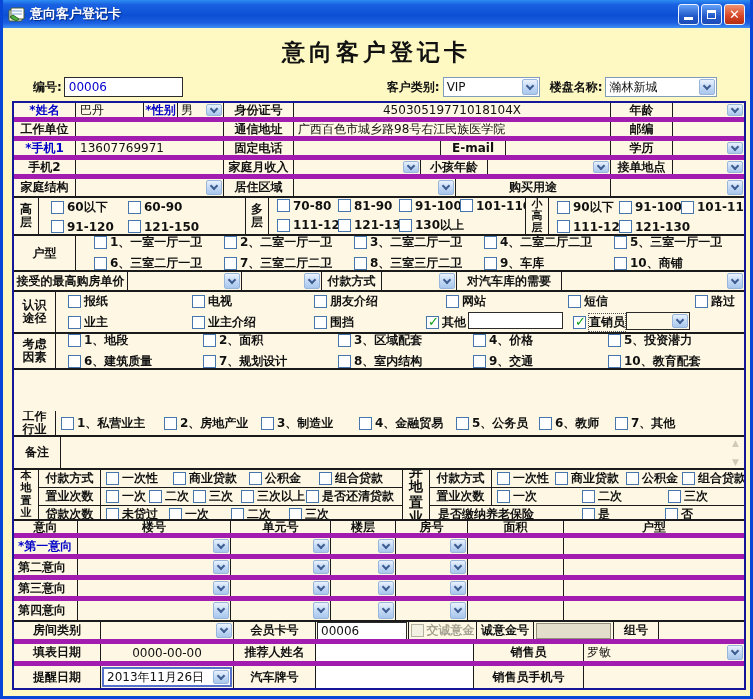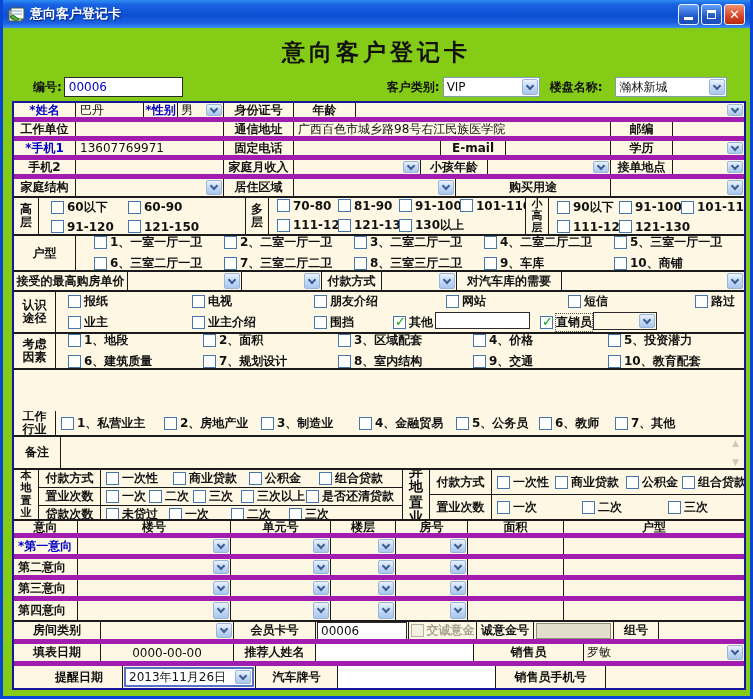--- a/index.html
+++ b/index.html
@@ -1,18 +1,18 @@
 <!DOCTYPE html>
 <html><head>
 <meta charset="utf-8">
 <style>
 *{box-sizing:border-box;margin:0;padding:0;}
 html,body{width:753px;height:699px;}
 body{font-family:"DejaVu Sans","Liberation Sans",sans-serif;font-size:12px;color:#111;background:#FDF7E3;}
-.window{width:753px;height:699px;border:3px solid #0846D8;border-top:none;background:#84cc16;position:relative;overflow:hidden;}
+.window{width:753px;height:699px;border:3px solid #0846D8;border-top:none;background:#fef9c3;position:relative;overflow:hidden;}
 
 .titlebar{height:28px;display:flex;align-items:center;padding:0 5px;
 background:linear-gradient(180deg,#2E8DF3 0%,#1962E2 16%,#0D4FD4 55%,#1B5FE0 82%,#3E90F5 100%);}
 .title-icon{width:17px;height:17px;flex:none;}
 .title-text{color:#fff;font-weight:bold;font-size:13px;flex:1;margin-left:5px;text-shadow:1px 1px 1px #00257E;}
 .tb-btn{width:21px;height:21px;border-radius:3px;border:1px solid #EAF2FF;margin-left:2px;display:flex;align-items:center;justify-content:center;}
 .tb-min,.tb-max{background:linear-gradient(180deg,#63A1F7,#2258C9 60%,#1C4BB5);}
 .tb-close{background:linear-gradient(180deg,#F0926F,#D64325 60%,#B52D0F);}
 .gl-min{width:9px;height:3px;background:#fff;margin-top:9px;}
 .gl-max{width:9px;height:9px;border:1px solid #fff;border-top:3px solid #fff;}
@@ -24,21 +24,21 @@
 .edit{background:#fff;border:1px solid #2b2b2b;height:20px;display:flex;align-items:center;padding-left:4px;}
 .edit.blue{color:#0000CC;}
 .combo{flex:1;height:100%;display:flex;align-items:stretch;min-width:0;}
 .combo .cv{flex:1;display:flex;align-items:center;padding-left:3px;min-width:0;overflow:hidden;white-space:nowrap;}
 .ab{width:16px;flex:none;margin:1px;background:linear-gradient(180deg,#EAF2FD,#C8DCF6 45%,#A8C6EC);border:1px solid #98B5DC;border-radius:2px;display:flex;align-items:center;justify-content:center;}
 .chev{width:6px;height:6px;border-right:2px solid #3E5E92;border-bottom:2px solid #3E5E92;transform:rotate(45deg);margin-top:-3px;}
 .combo.white{border:1px solid #7F9DB9;background:#fff;height:20px;}
 
 .tbl{margin-left:9px;width:734px;border:2px solid #16169A;background:#FDF7E3;}
 .r{display:flex;border-bottom:5px solid #a21caf;align-items:stretch;}
-.r:last-child{border-bottom:none;padding-left:22px;}
+.r:last-child{border-bottom:none;}
 .r.thick{border-bottom:2px solid #1b1b1b;}
 .h19{height:19px;}.h20{height:20px;}.h22{height:22px;}.h26{height:26px;margin-top:41px;}
 .h33{height:33px;}.h36{height:36px;}.h38{height:38px;}.h42{height:42px;}.h51{height:51px;}.h17{height:17px;}.h21{height:21px;}
 .c{border-right:1px solid #1b1b1b;display:flex;align-items:center;overflow:hidden;min-width:0;}
 .c:last-child{border-right:none;}
 .c.f1{flex:1;}
 .l{justify-content:center;font-weight:bold;text-align:center;white-space:nowrap;}
 .v{padding-left:4px;white-space:nowrap;}
 .vc{justify-content:center;}
 .req{color:#0000C8;}
@@ -58,21 +58,21 @@
 .g-fac{padding-left:12px;}.g-fac label{width:135px;}
 .g-ind{padding-left:5px;}
 .g-ind label:nth-of-type(1){width:103px}.g-ind label:nth-of-type(2){width:97px}
 .g-ind label:nth-of-type(3){width:98px}.g-ind label:nth-of-type(4){width:97px}
 .g-ind label:nth-of-type(5){width:83px}.g-ind label:nth-of-type(6){width:76px}
 .chrows{flex:1;display:flex;flex-direction:column;min-width:0;}
 .chrow{height:21px;display:flex;padding-left:12px;}
 .g-ch1 label:nth-of-type(1){width:124px}.g-ch1 label:nth-of-type(2){width:122px}
 .g-ch1 label:nth-of-type(3){width:132px}.g-ch1 label:nth-of-type(4){width:122px}
 .g-ch1 label:nth-of-type(5){width:127px}
-.w124{width:124px}.w122{width:122px}.w96{width:79px}
+.w124{width:124px}.w122{width:122px}.w96{width:112px}
 .dotted{outline:1px dotted #555;}
 .mini-input{width:95px;height:17px;background:#fff;border:1px solid #2b2b2b;margin-left:2px;}
 .mini-combo{width:64px;height:18px;display:flex;align-items:stretch;border:1px solid #2b2b2b;background:#FDF7E3;margin-left:1px;}
 .mini-combo .cv{flex:1;}
 
 .sarrs{width:17px;flex:none;display:flex;flex-direction:column;justify-content:space-between;align-items:center;padding:2px 0;height:100%;}
 .sarr{color:#CFCBB6;font-size:9px;line-height:8px;}
 
 .half{display:flex;flex-direction:column;min-width:0;}
 .hr3{flex:1;display:flex;align-items:stretch;border-bottom:1px solid #1b1b1b;}
@@ -129,21 +129,21 @@
     <span class="hl">编号:</span>
     <span class="edit blue" style="width:119px;margin-left:2px;">00006</span>
     <span class="hl" style="margin-left:204px;">客户类别:</span>
     <span class="combo white" style="width:97px;flex:none;margin-left:3px;">
       <span class="cv">VIP</span>
       <span class="ab">
           <span class="chev"></span>
         </span>
     </span>
     <span class="hl" style="margin-left:10px;">楼盘名称:</span>
-    <span class="combo white" style="width:112px;flex:none;margin-left:13px;">
+    <span class="combo white" style="width:112px;flex:none;margin-left:3px;">
       <span class="cv">瀚林新城</span>
       <span class="ab">
           <span class="chev"></span>
         </span>
     </span>
   </div>
 
   <div class="tbl">
 
     <div class="r h19">
@@ -152,20 +152,21 @@
       <div class="c l req" style="width:34px">*性别</div>
       <div class="c" style="width:46px">
         <div class="combo">
           <span class="cv">男</span>
           <span class="ab">
               <span class="chev"></span>
             </span>
         </div>
       </div>
       <div class="c l" style="width:70px">身份证号</div>
+      <div class="c vc" style="width:317px">45030519771018104X</div>
       <div class="c l" style="width:62px">年龄</div>
       <div class="c f1">
         <div class="combo">
           <span class="cv"></span>
             <span class="ab">
               <span class="chev"></span>
             </span>
         </div>
       </div>
     </div>
@@ -689,20 +690,34 @@
               <label class="cb">
                 <span class="box"></span>
                 <span>二次</span>
               </label>
               <label class="cb">
                 <span class="box"></span>
                 <span>三次</span>
               </label>
             </div>
         </div>
+        <div class="hr3">
+          <div class="hlbl wide" style="border-right:none;">是否缴纳养老保险</div>
+          <div class="hitems g-rpen">
+
+          <label class="cb">
+                <span class="box"></span>
+                <span>是</span>
+              </label>
+              <label class="cb">
+                <span class="box"></span>
+                <span>否</span>
+              </label>
+            </div>
+        </div>
       </div>
     </div>
 
     <div class="r h17">
       <div class="c l ic0">意向</div>
       <div class="c l ic1">楼号</div>
       <div class="c l ic2">单元号</div>
       <div class="c l ic3">楼层</div>
       <div class="c l ic4">房号</div>
       <div class="c l ic5">面积</div>

